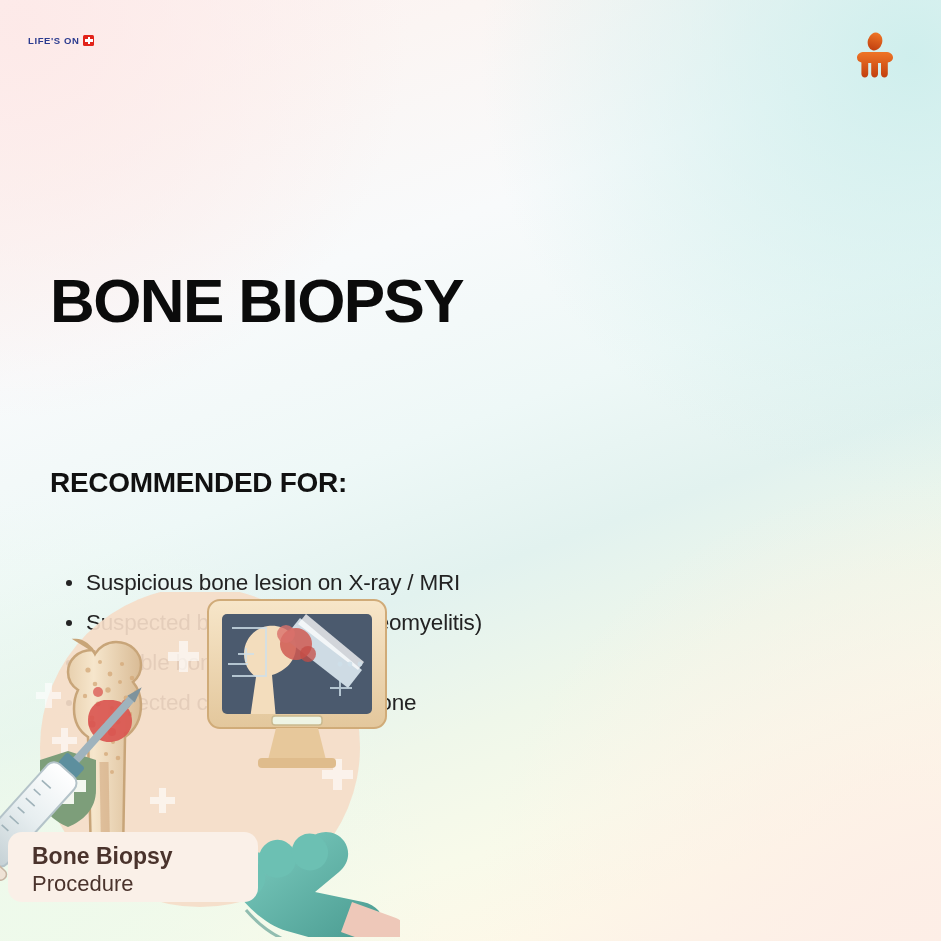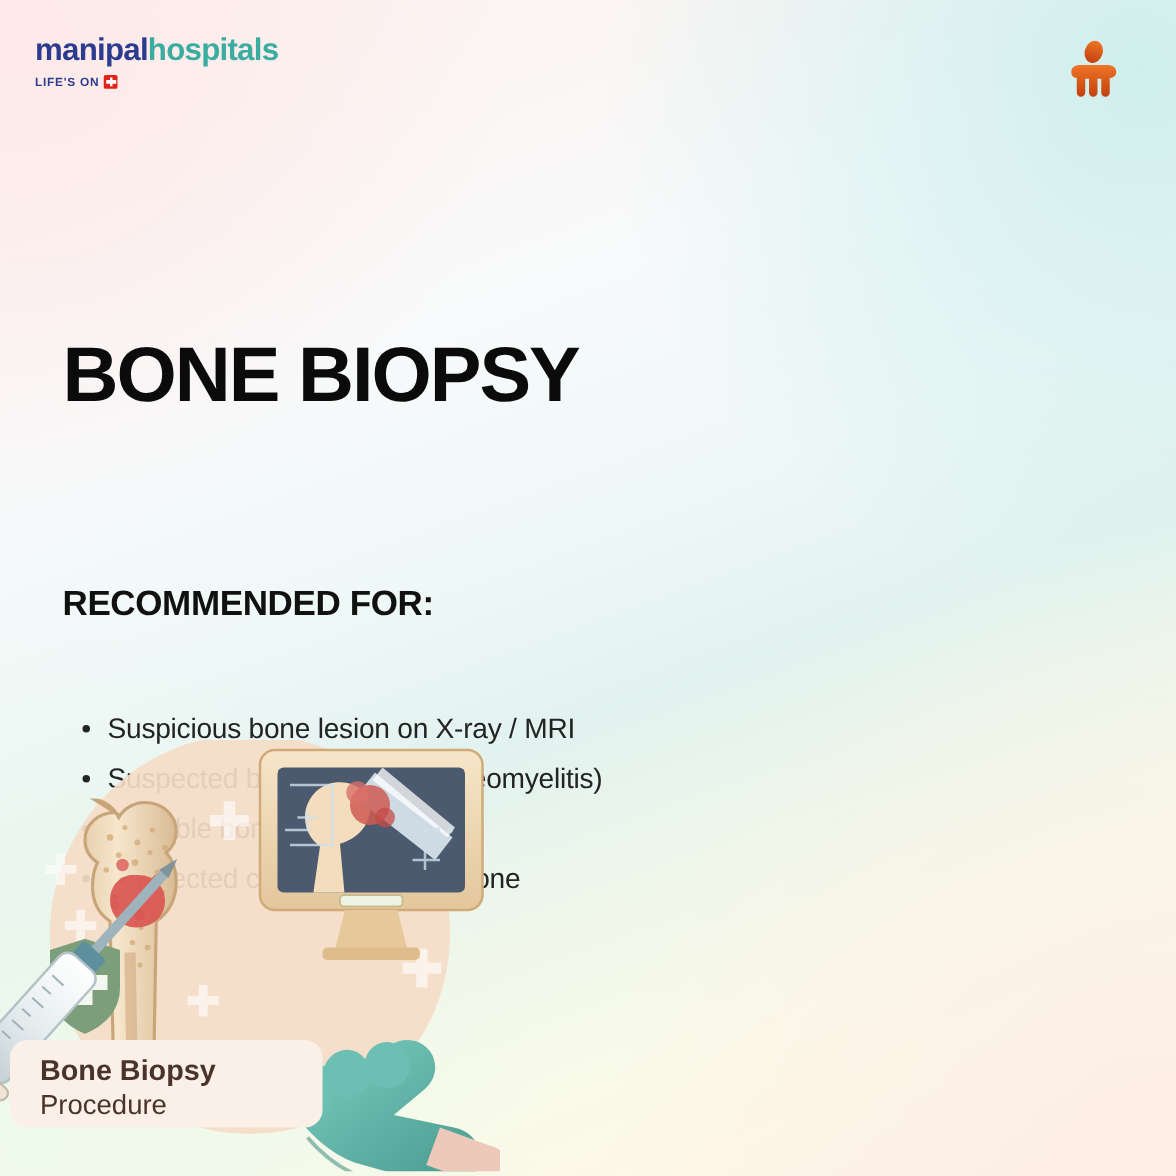--- a/index.html
+++ b/index.html
@@ -161,23 +161,20 @@
   }
   .illustration svg { display: block; }
 </style>
 </head>
 <body>
 
 <div id="poster">
 
   <div class="header">
     <div class="logo">
-      <div class="logo-wordmark">
-        <span class="logo-manipal">manipal</span><span class="logo-hospitals">hospitals</span>
-      </div>
       <div class="logo-tag">
         <span>LIFE'S ON</span><span class="logo-cross"></span>
       </div>
     </div>
 
     <div class="brand-mark">
       <svg viewBox="0 0 52 48" width="52" height="48" aria-hidden="true">
         <defs>
           <linearGradient id="bmg" x1="0" y1="0" x2="0" y2="1">
             <stop offset="0" stop-color="#ef7526"></stop>

